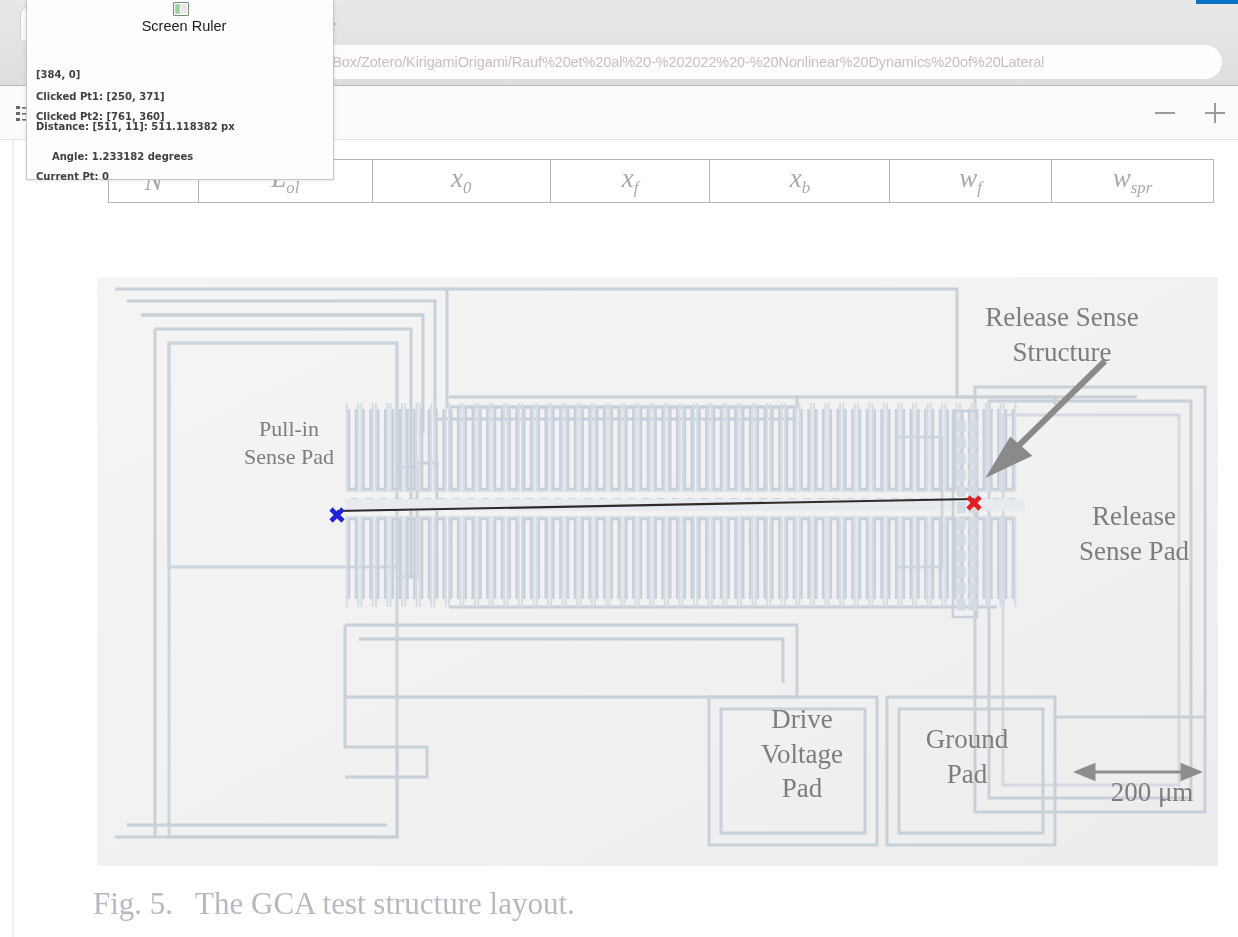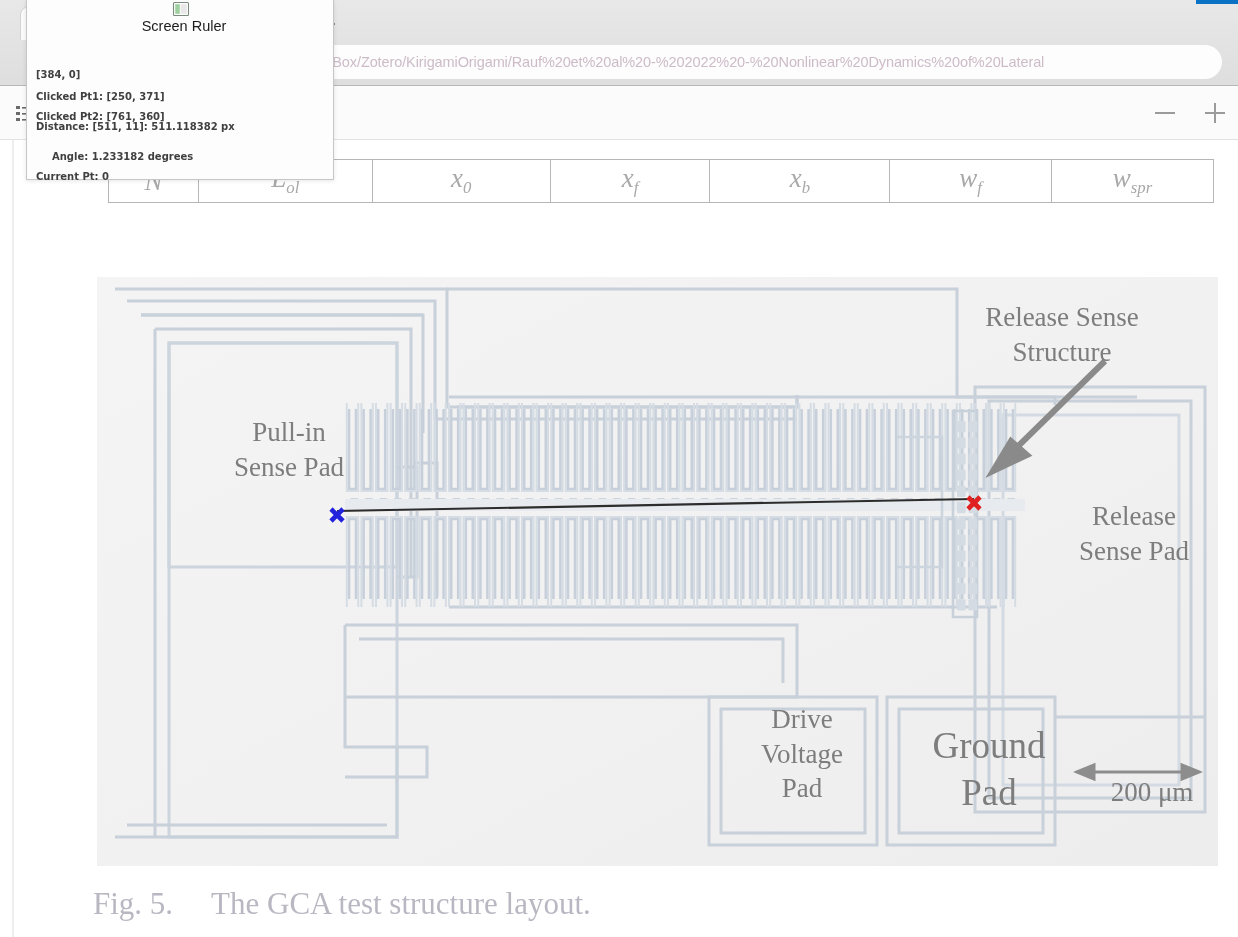--- a/index.html
+++ b/index.html
@@ -142,35 +142,35 @@
   .figure-img {
     position: absolute; left: 97px; top: 137px; width: 1121px; height: 589px;
     background: #f2f2f2;
     overflow: hidden;
   }
   .fig-caption {
     position: absolute; left: 93px; top: 746px; width: 1000px;
     font-family: "Liberation Serif", serif;
     font-size: 31px; color: #b9b7c1; white-space: nowrap;
   }
-  .fig-caption .capnum { margin-right: 38px; }
+  .fig-caption .capnum { margin-right: 22px; }
 
   
   .fig-svg { position: absolute; left: 0; top: 0; width: 1121px; height: 589px; }
   .fig-label {
     position: absolute;
     font-family: "Liberation Serif", serif;
     color: #7d7d7d; text-align: center; line-height: 1.28;
     white-space: pre-line;
   }
-  .lbl-pullin   { left: 92px;  top: 138px; width: 200px; font-size: 27px; }
+  .lbl-pullin   { left: 92px;  top: 138px; width: 200px; font-size: 22px; }
   .lbl-relstruct{ left: 830px; top: 23px;  width: 270px; font-size: 27px; text-align: center; }
   .lbl-relpad   { left: 932px; top: 222px; width: 210px; font-size: 27px; }
   .lbl-drive    { left: 625px; top: 425px; width: 160px; font-size: 27px; }
-  .lbl-ground   { left: 812px; top: 445px; width: 160px; font-size: 37px; }
+  .lbl-ground   { left: 790px; top: 445px; width: 160px; font-size: 27px; }
   .lbl-scale    { left: 980px; top: 498px; width: 150px; font-size: 27px; }
 
   
   .ruler-window {
     position: absolute; left: 26px; top: 0px; width: 308px; height: 180px;
     background: #fdfdfd;
     border: 1px solid #c6c6c6;
     border-top: none;
     box-shadow: 0 1px 4px rgba(0,0,0,0.10);
   }

